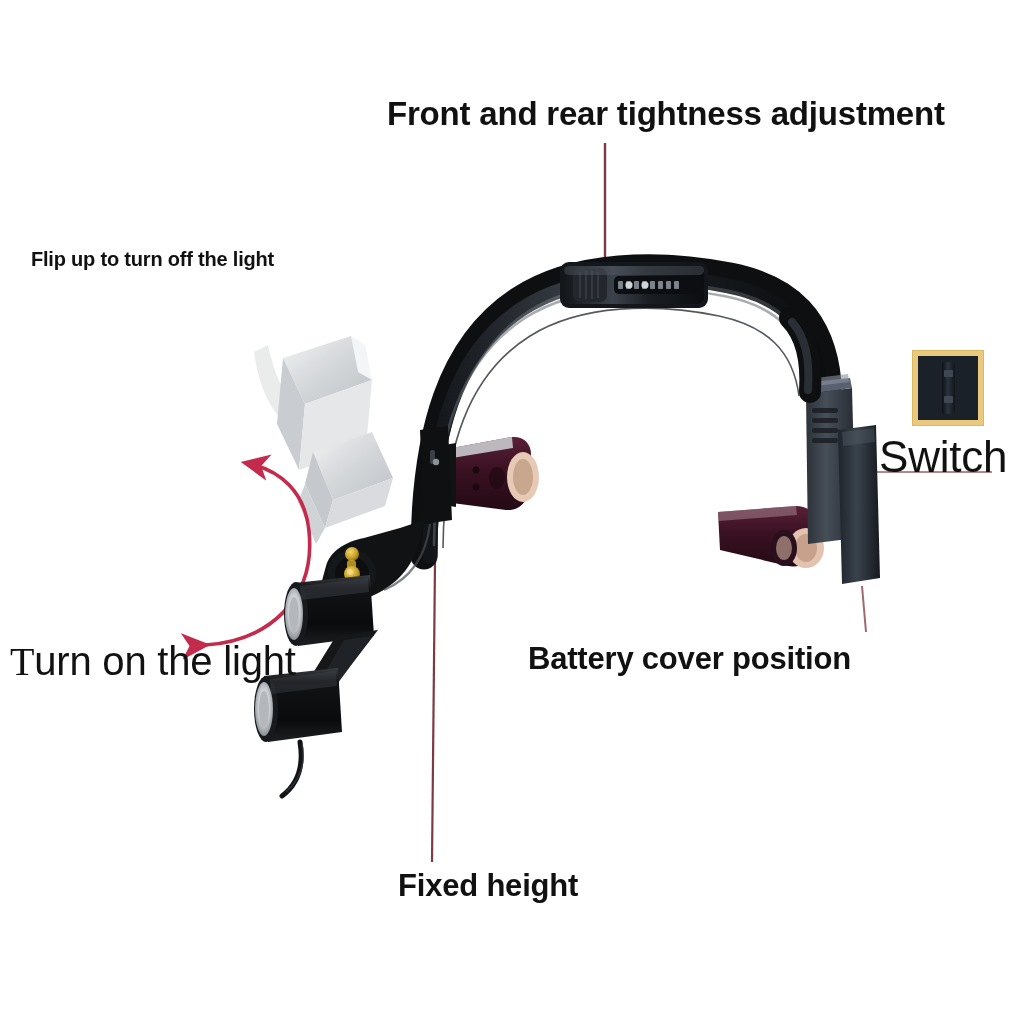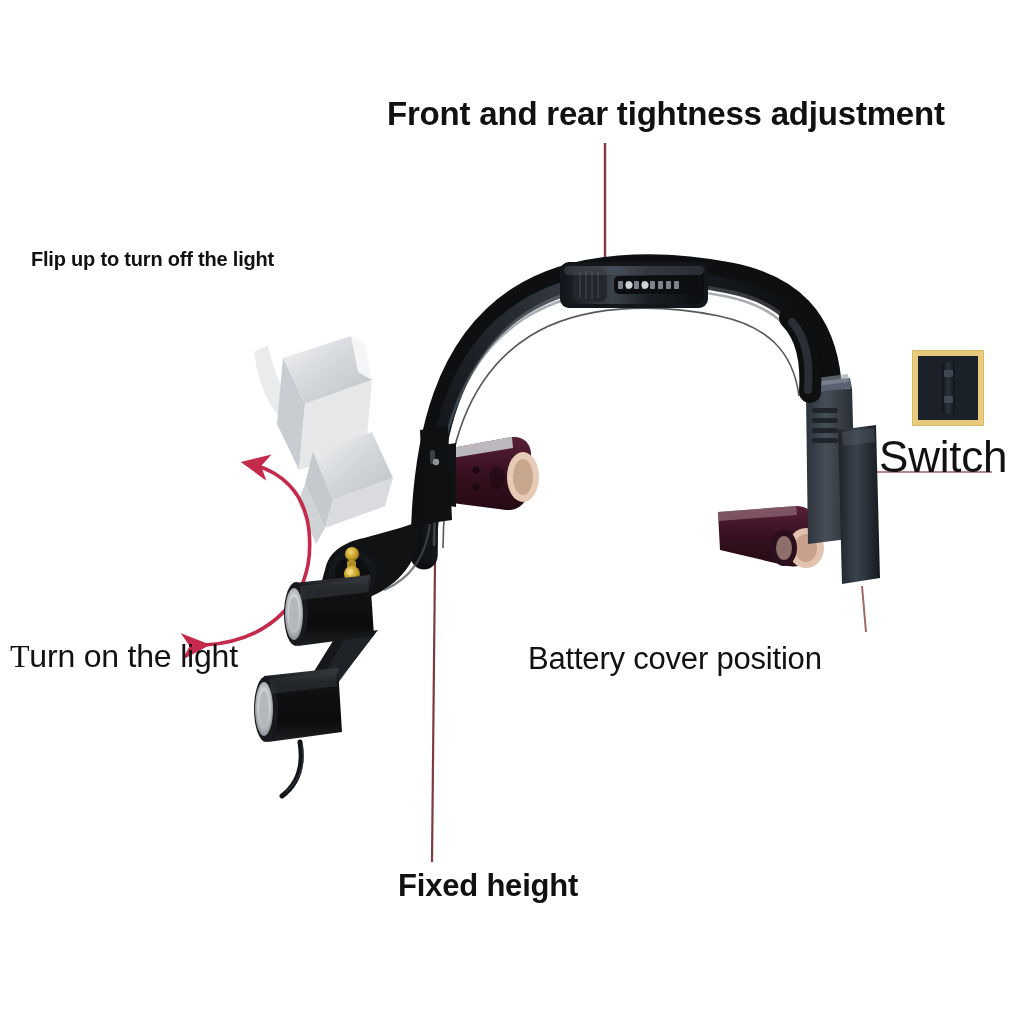--- a/index.html
+++ b/index.html
@@ -33,33 +33,33 @@
   }
   #lbl-flipup {
     left: 31px;
     top: 248px;
     font-size: 20px;
     font-weight: 600;
   }
   #lbl-turnon {
     left: 10px;
     top: 638px;
-    font-size: 32px;
+    font-size: 40px;
     font-weight: 400;
     font-family: "Liberation Serif", serif;
   }
   #lbl-turnon .sans {
     font-family: "Liberation Sans", sans-serif;
     font-weight: 500;
   }
   #lbl-battery {
     left: 528px;
     top: 641px;
     font-size: 31px;
-    font-weight: 400;
+    font-weight: 700;
   }
   #lbl-fixed {
     left: 398px;
     top: 868px;
     font-size: 31px;
     font-weight: 600;
   }
   #lbl-switch {
     left: 879px;
     top: 432px;

